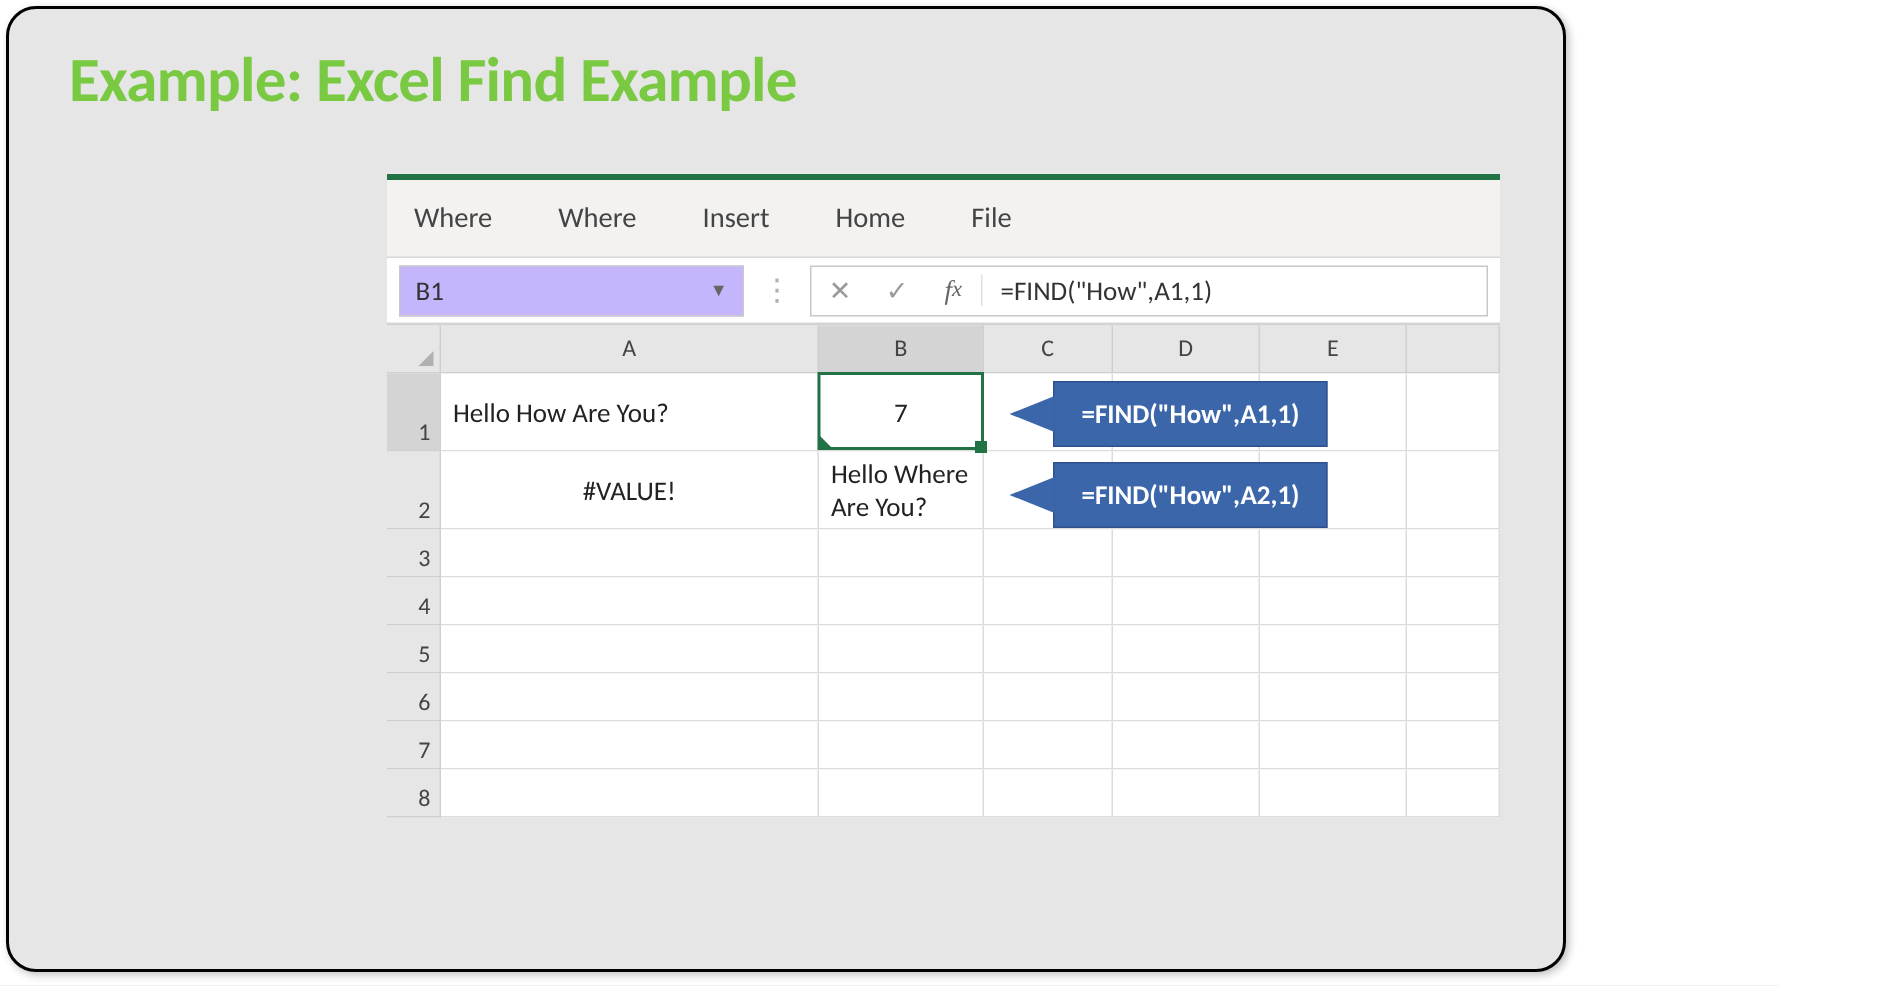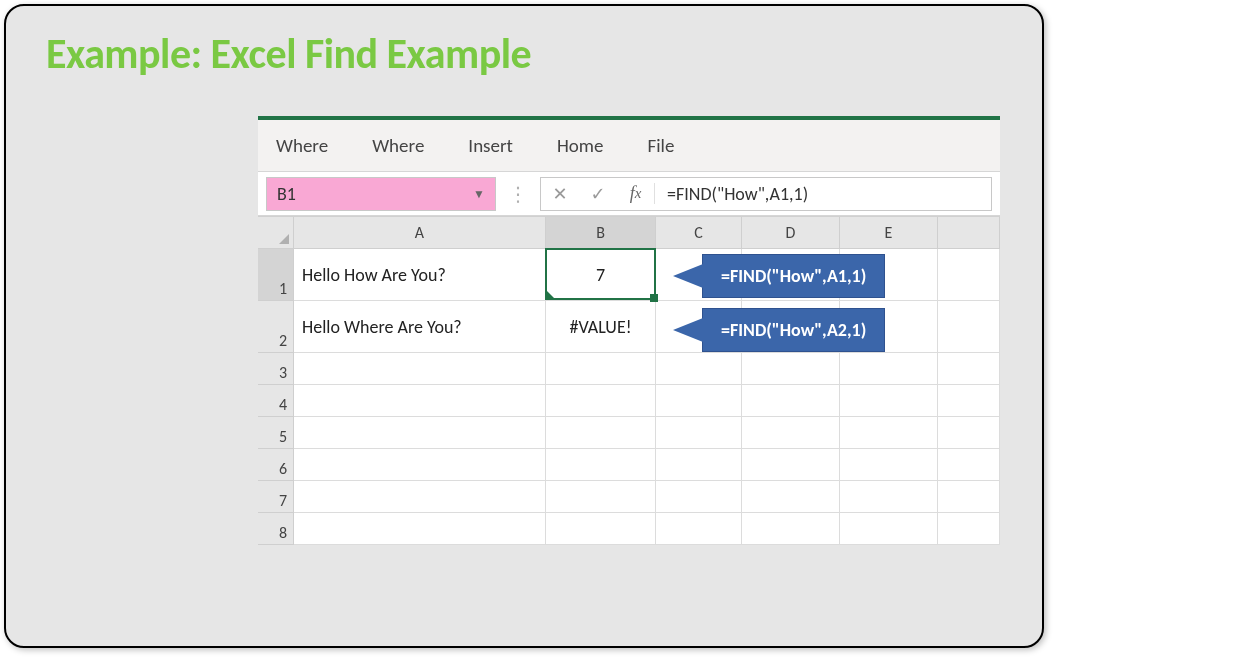--- a/index.html
+++ b/index.html
@@ -71,21 +71,21 @@
   .namebox {
     width: 230px;
     height: 34px;
     border: 1px solid #c8c8c8;
     display: flex;
     align-items: center;
     justify-content: space-between;
     padding: 0 10px;
     font-size: 18px;
     color: #333;
-    background: #f9a8d4;
+    background: #c4b5fd;
     text-align: right;
   }
   .namebox .chev {
     font-size: 12px;
     color: #666;
   }
   .dots {
     color: #b0b0b0;
     font-size: 20px;
     line-height: 10px;
@@ -265,22 +265,22 @@
 
         <div class="rowhdr sel">1</div>
         <div class="cell">Hello How Are You?</div>
         <div class="cell center">7</div>
         <div class="cell"></div>
         <div class="cell"></div>
         <div class="cell"></div>
         <div class="cell"></div>
 
         <div class="rowhdr">2</div>
+        <div class="cell center">#VALUE!</div>
         <div class="cell">Hello Where Are You?</div>
-        <div class="cell center">#VALUE!</div>
         <div class="cell"></div>
         <div class="cell"></div>
         <div class="cell"></div>
         <div class="cell"></div>
 
         <div class="rowhdr">3</div>
         <div class="cell"></div>
           <div class="cell"></div>
           <div class="cell"></div>
           <div class="cell"></div>

